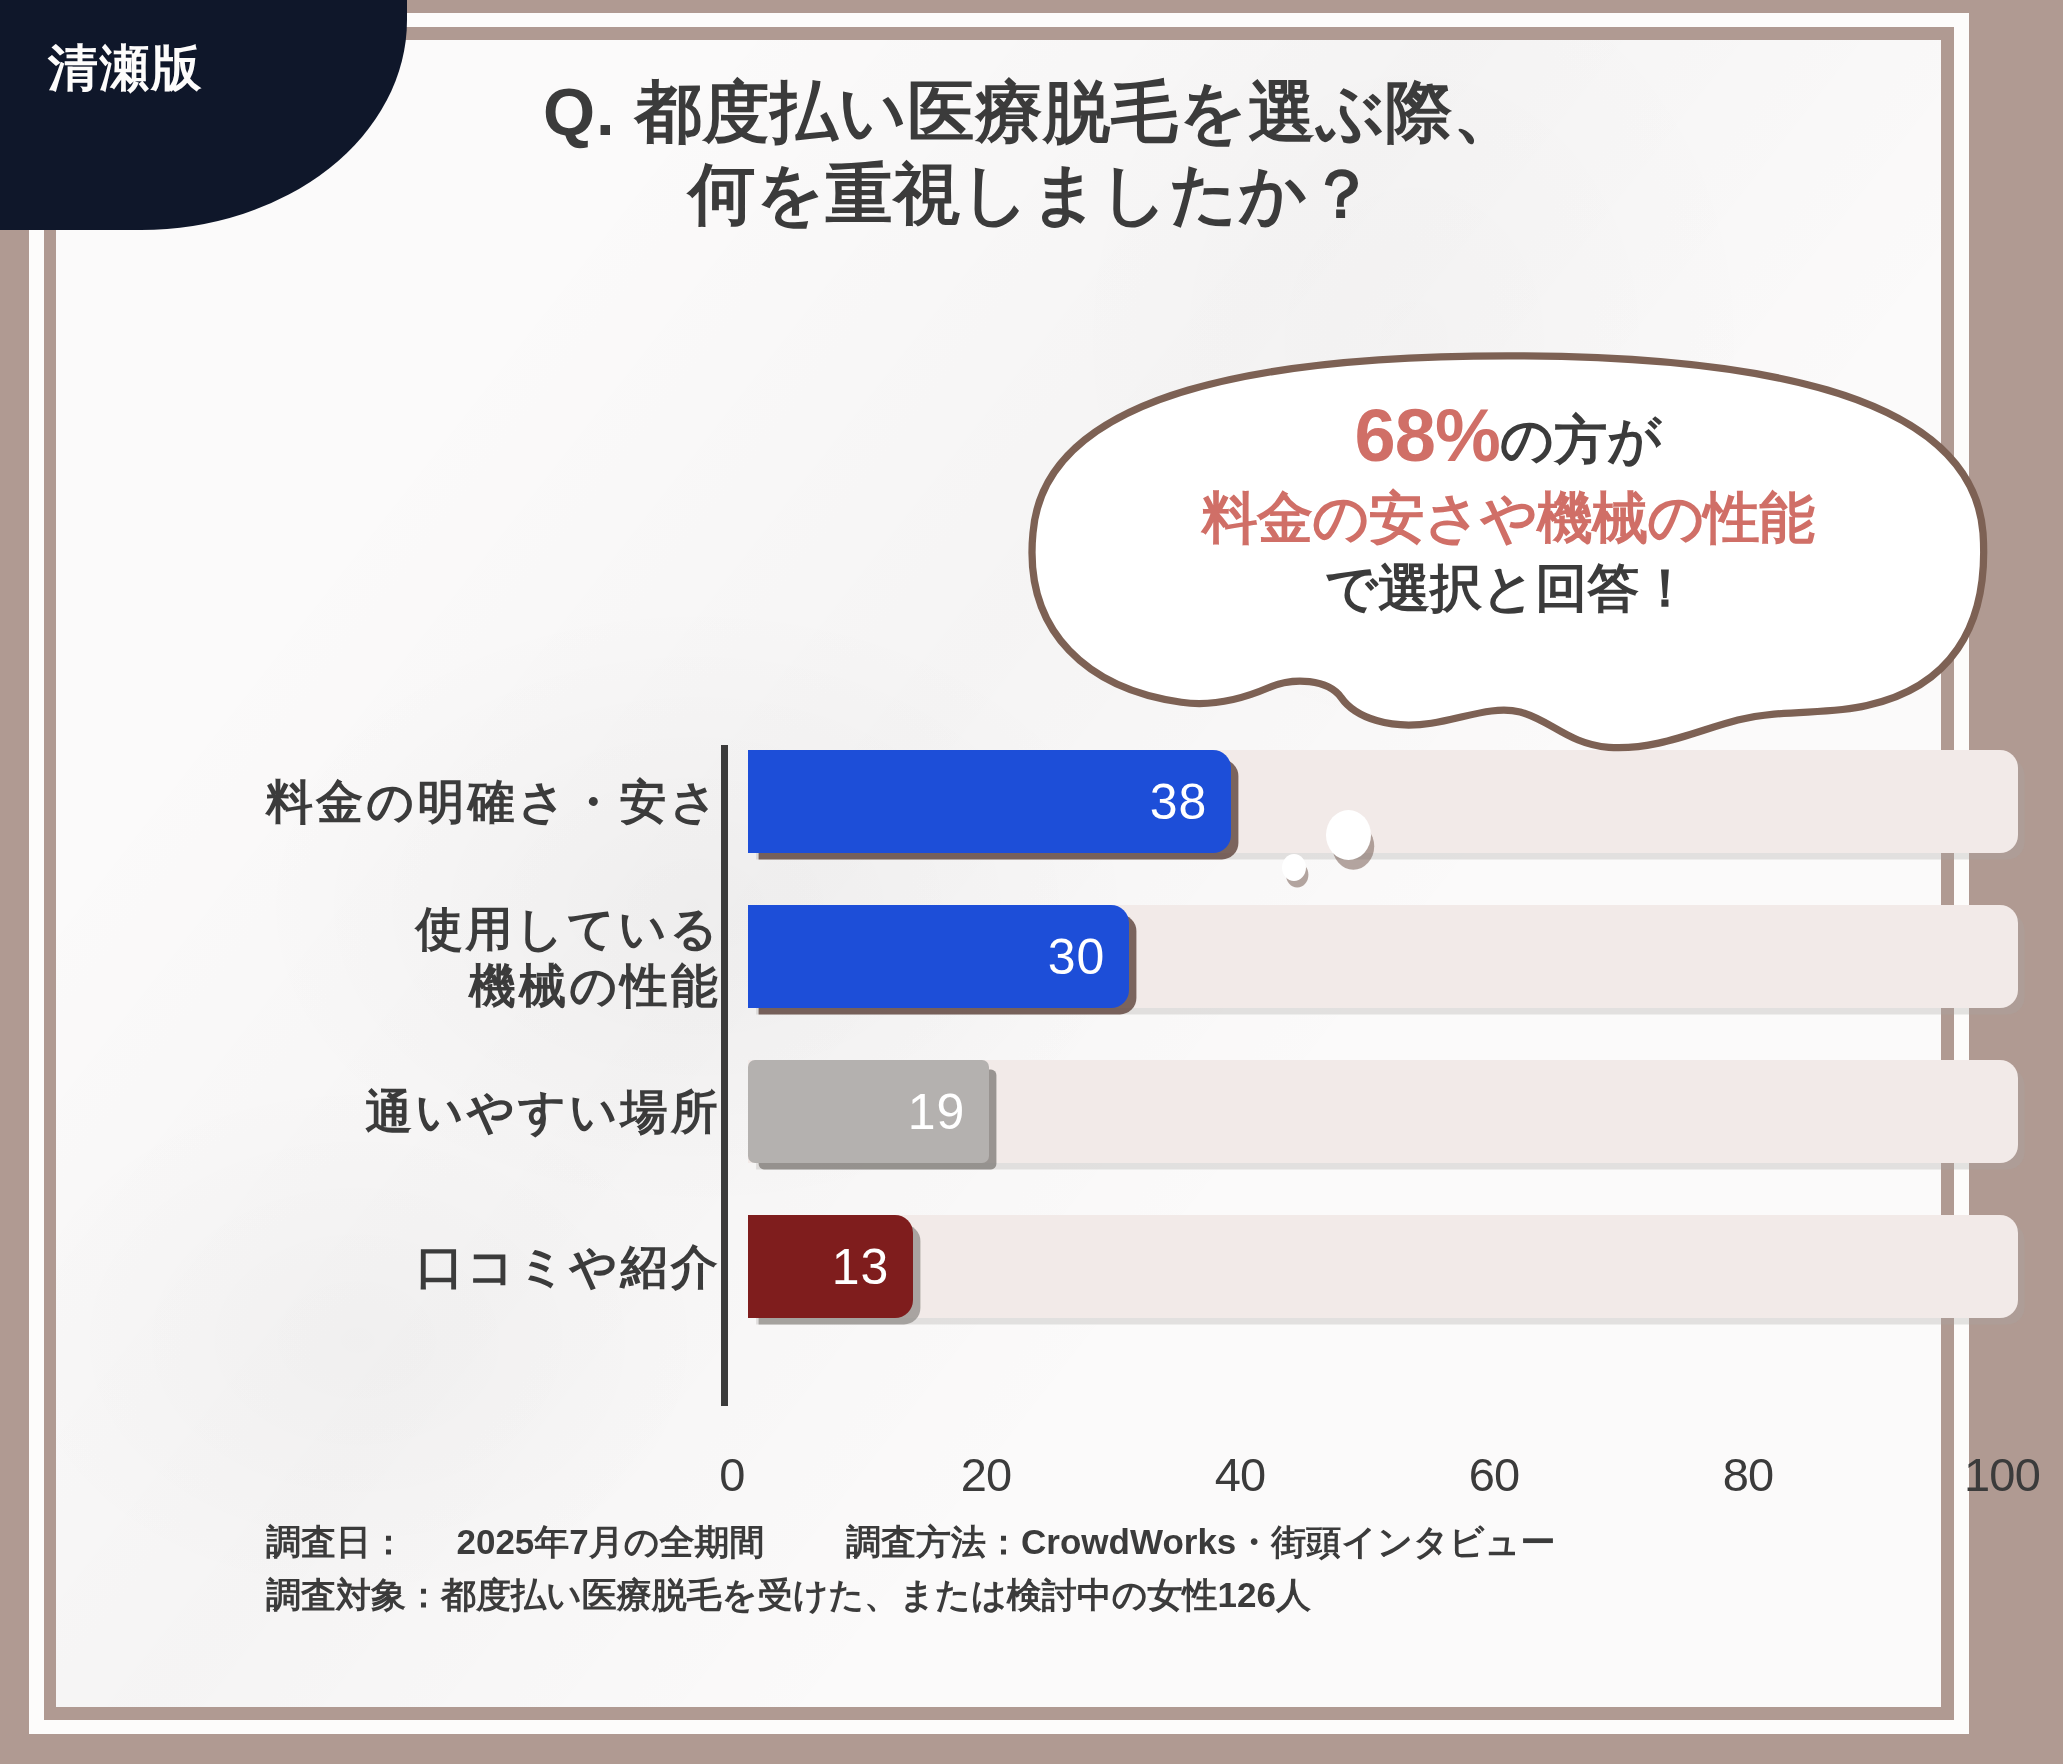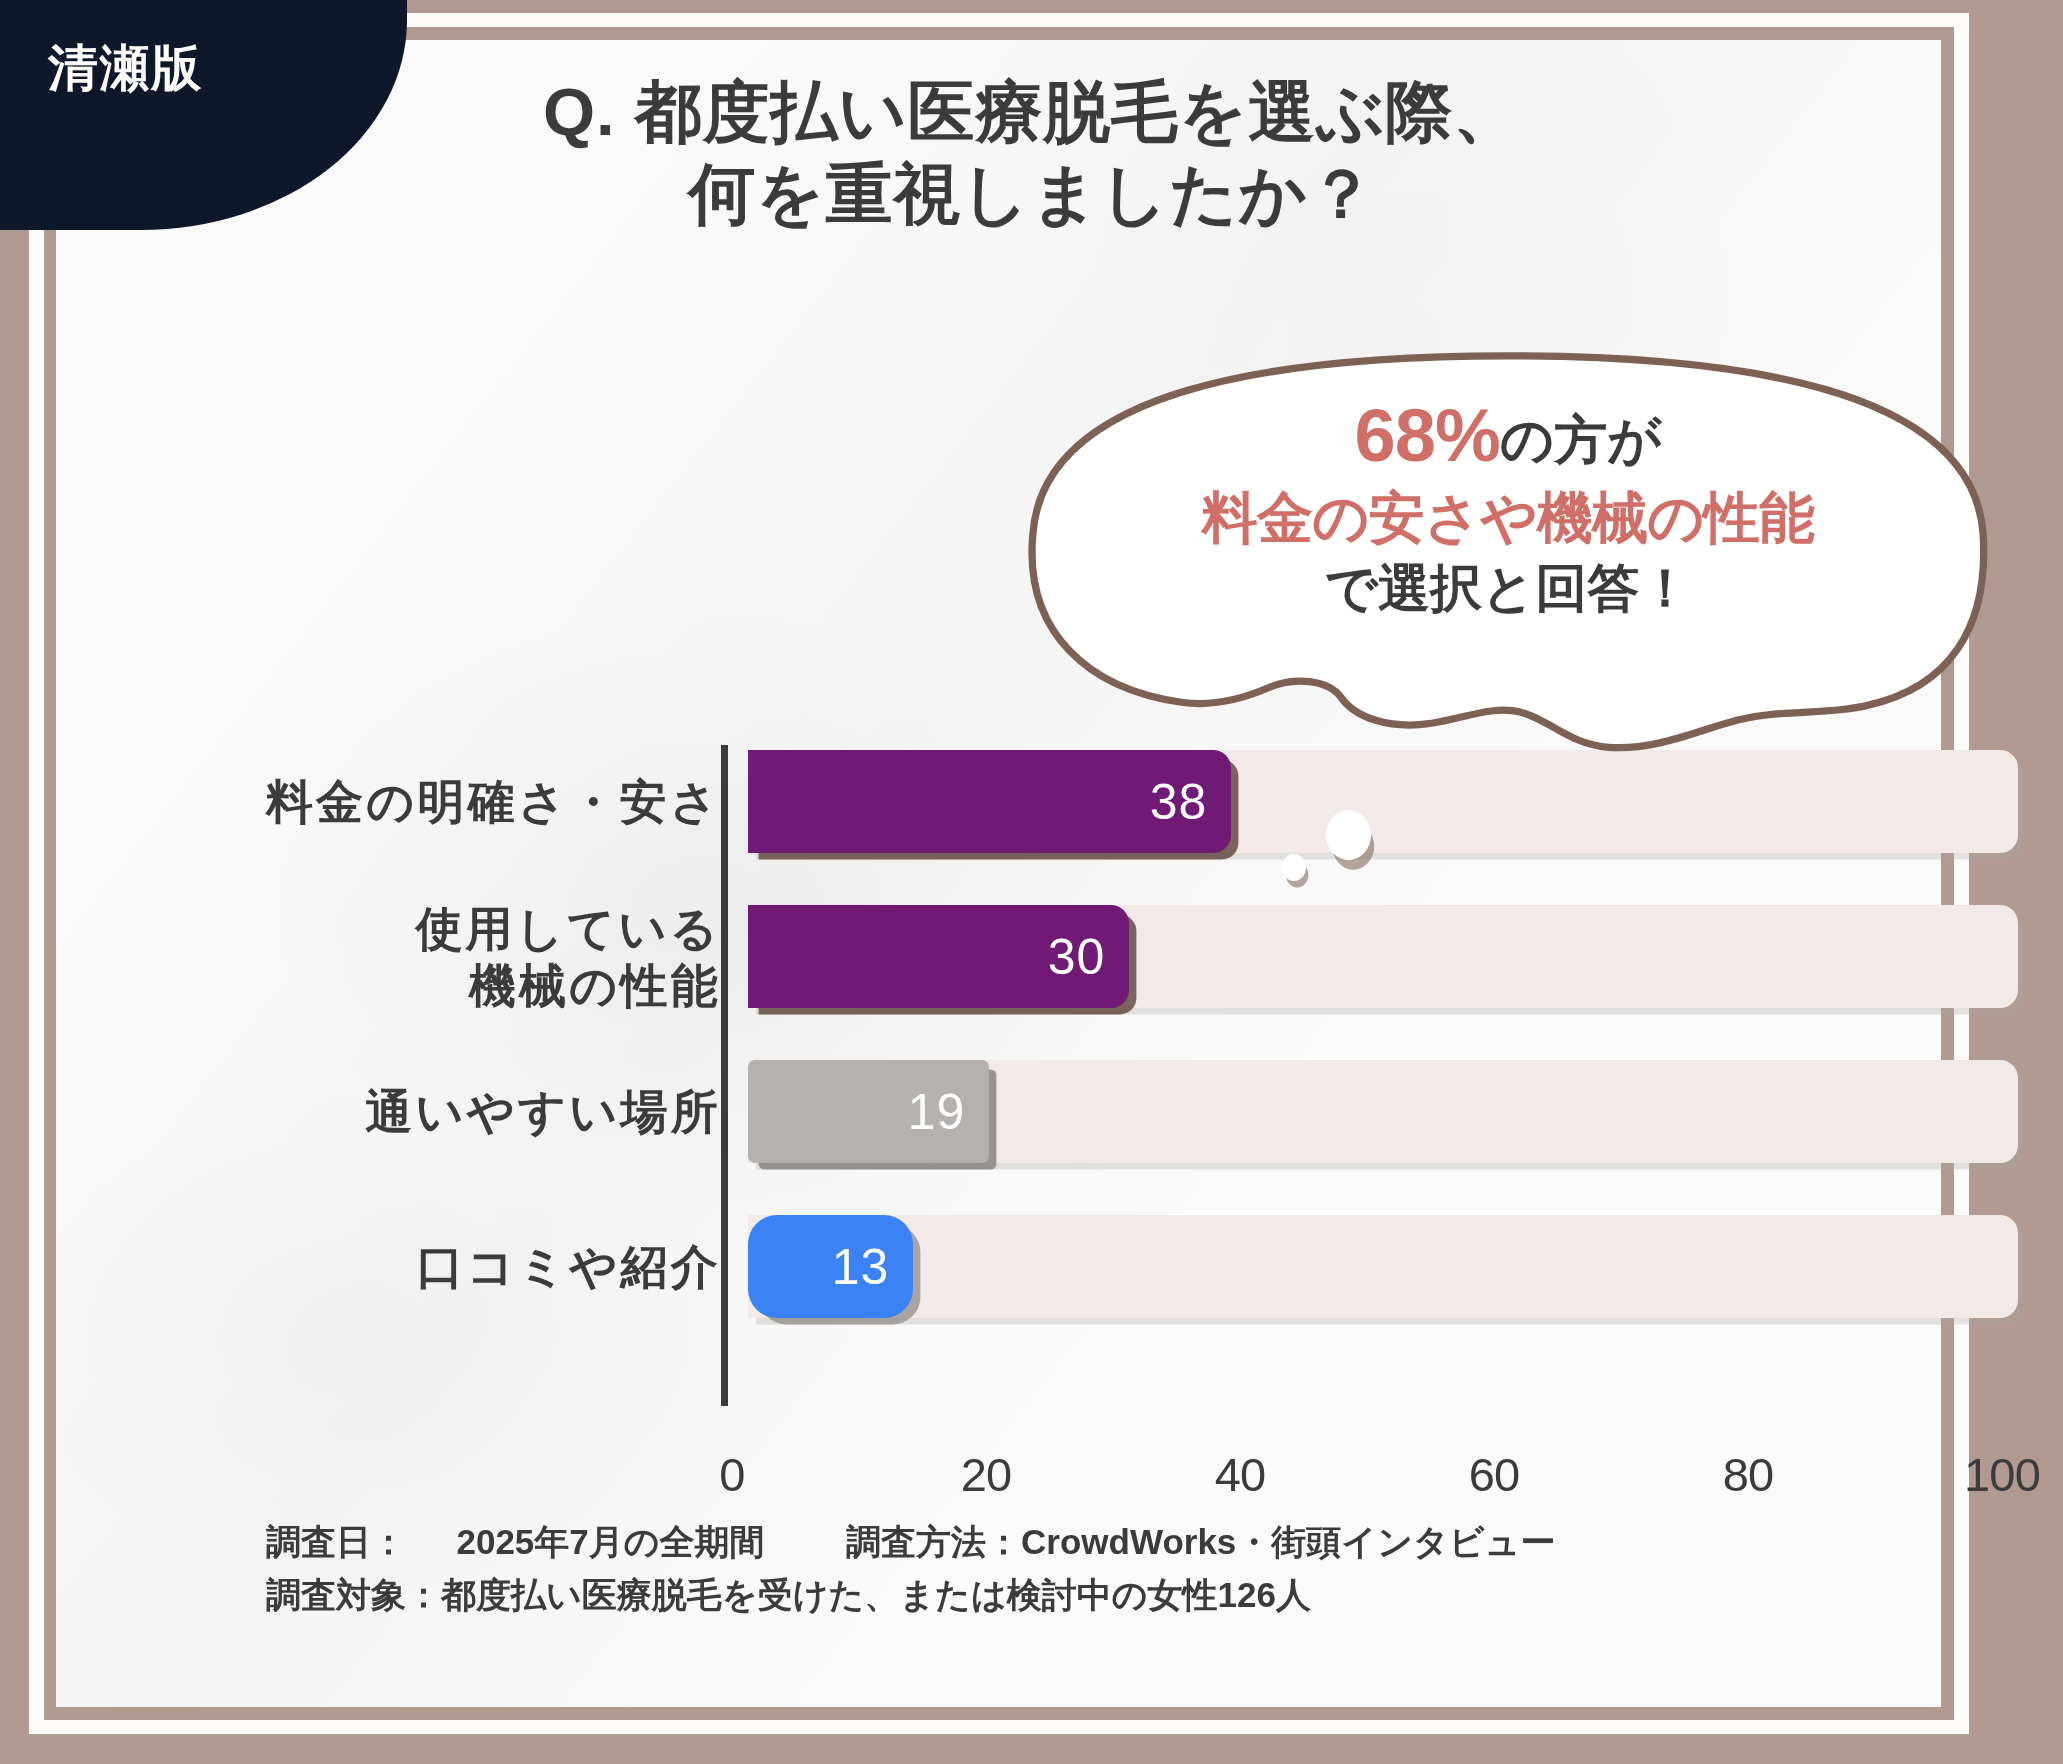--- a/index.html
+++ b/index.html
@@ -139,23 +139,23 @@
     border-bottom-right-radius:18px;
     box-shadow:7.3px 7.3px 0 -0.8px rgba(170,165,162,.30);
   }
   .bar{
     position:absolute;
     left:672px;top:0;height:100%;
     border-top-right-radius:18px;
     border-bottom-right-radius:18px;
     display:flex;align-items:center;justify-content:flex-end;
   }
-  .bar.red{background:#701a75;box-shadow:9px 8px 0 -1.6px rgba(90,62,54,.78);}
+  .bar.red{background:#1d4ed8;box-shadow:9px 8px 0 -1.6px rgba(90,62,54,.78);}
   .bar.gray{background:#b4b1af;box-shadow:9px 8px 0 -1.6px rgba(130,126,123,.80);border-radius:7px;}
-  .bar.gray2{background:#3b82f6;box-shadow:9px 8px 0 -1.6px rgba(150,146,143,.80);border-radius:29px;}
+  .bar.gray2{background:#7f1d1d;box-shadow:9px 8px 0 -1.6px rgba(150,146,143,.80);}
   .bar-value{
     color:#ffffff;
     font-size:50px;font-weight:400;
     padding-right:24px;
     letter-spacing:0.8px;
   }
 
   
   .xaxis{
     position:absolute;

